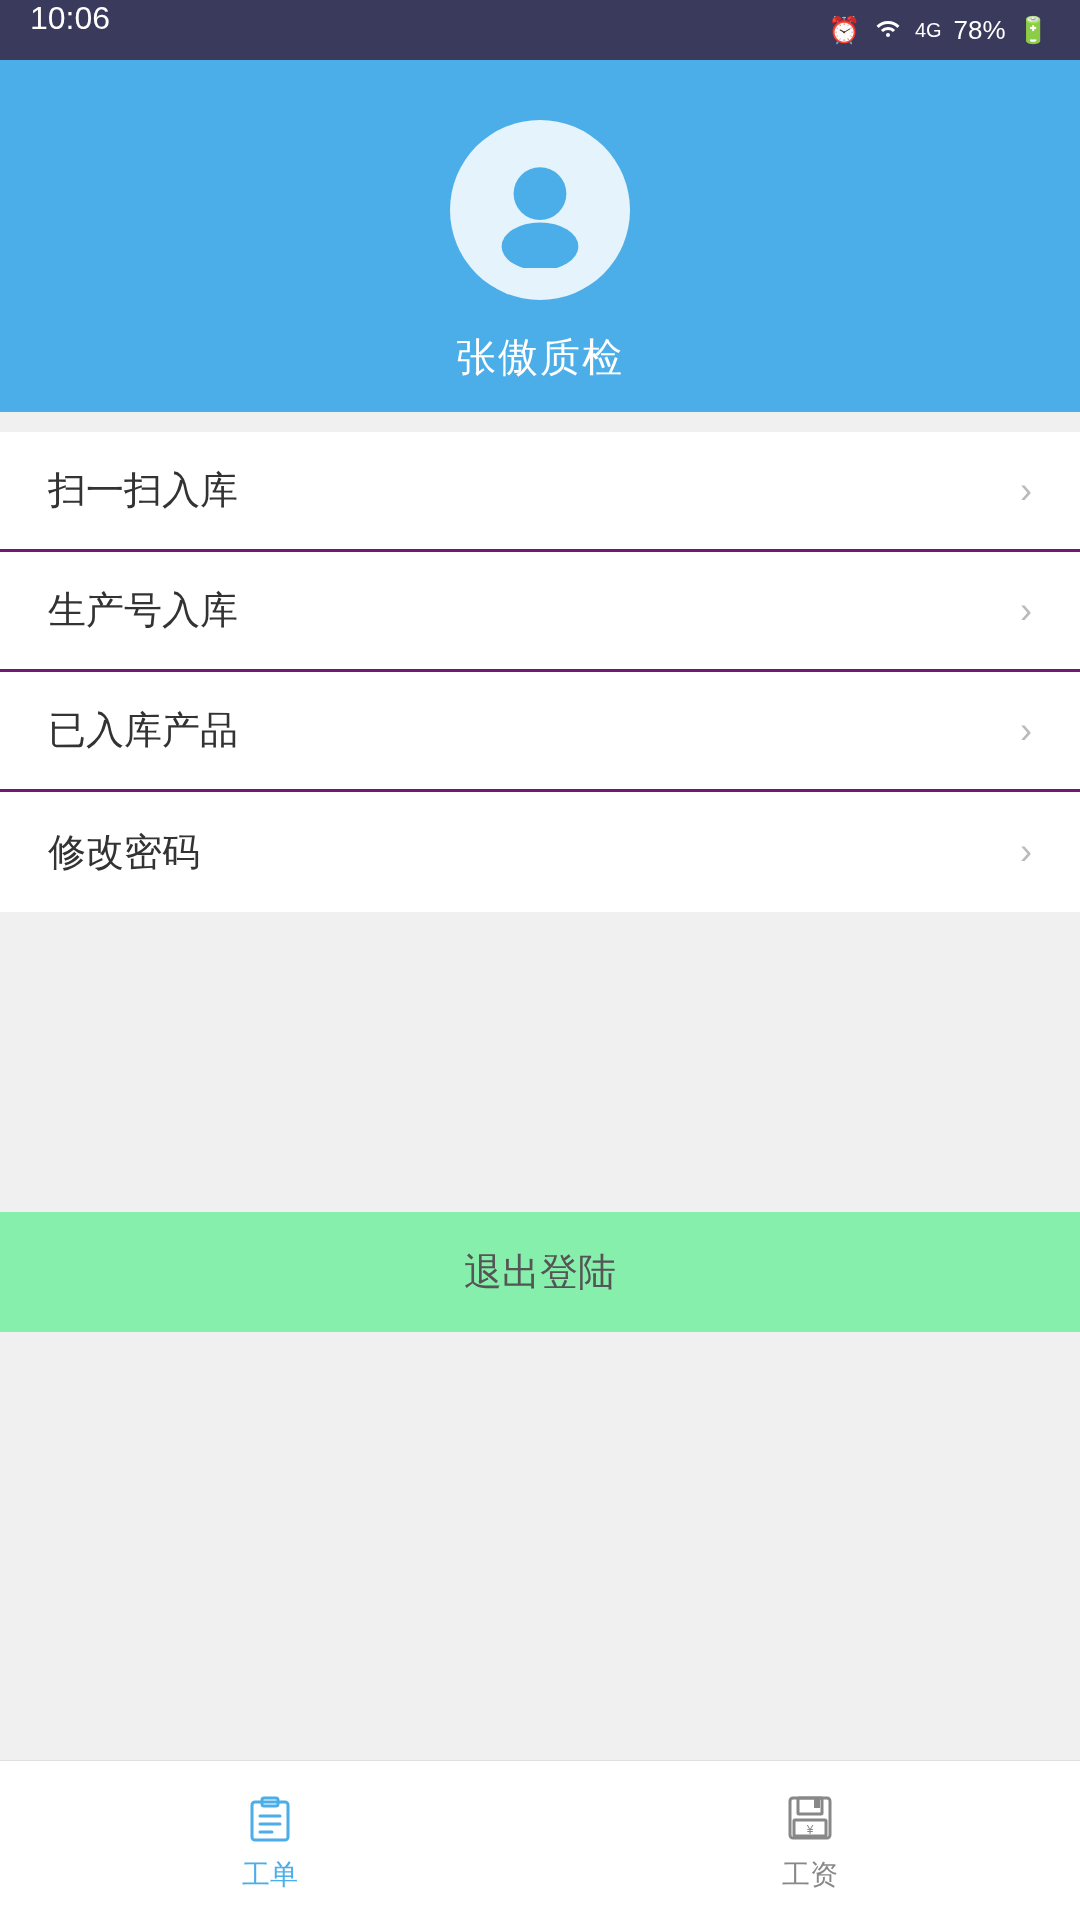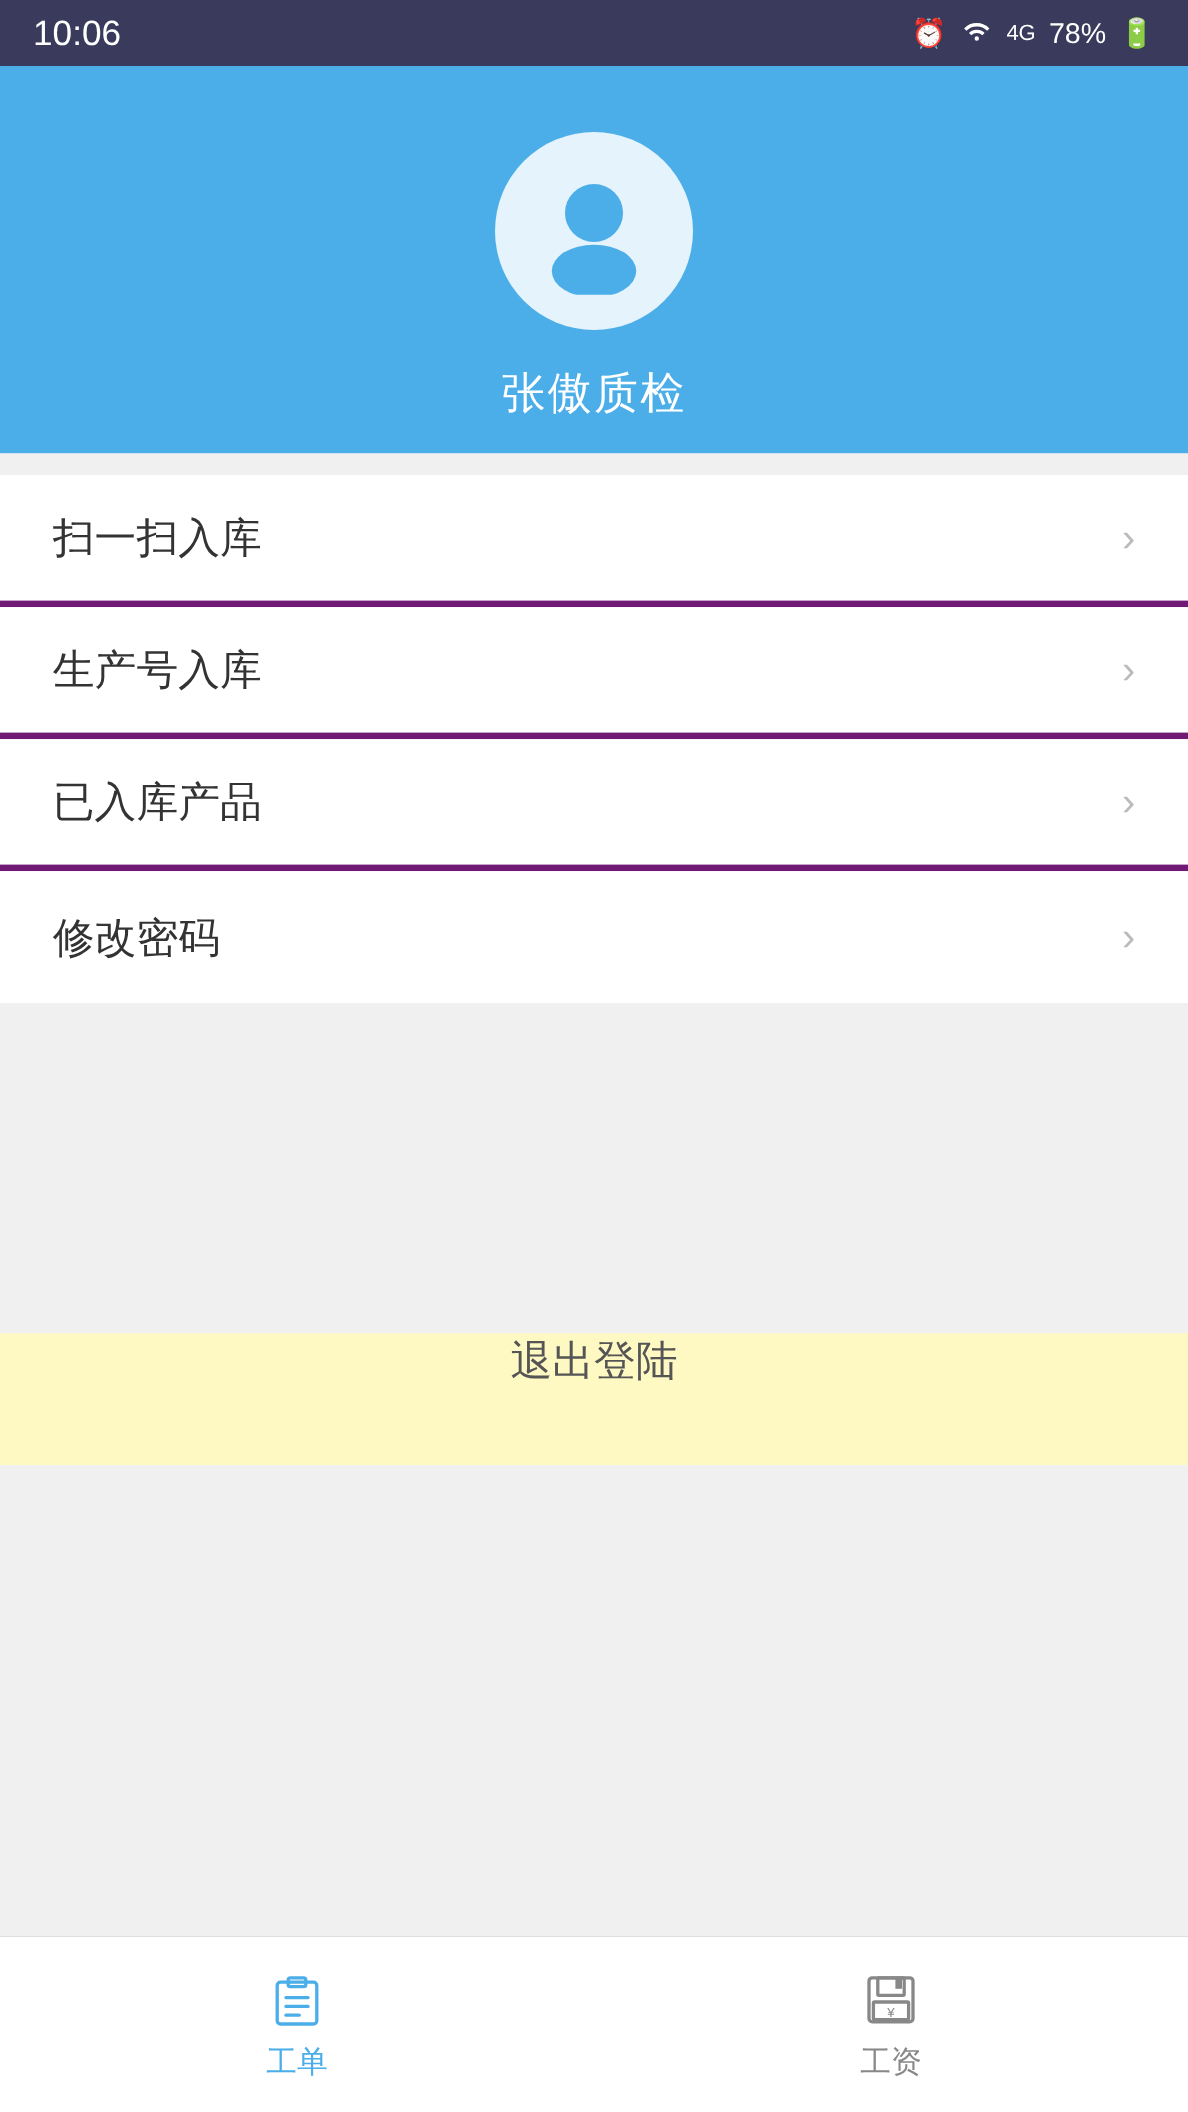--- a/index.html
+++ b/index.html
@@ -13,21 +13,20 @@
       overflow: hidden;
       position: relative;
     }
 
     
     .status-bar {
       width: 100%;
       height: 60px;
       background: #3a3a5c;
       display: flex;
-      align-items: center;
       justify-content: space-between;
       padding: 0 30px;
       position: relative;
       z-index: 10;
       gap: 12px;
     }
     .status-time {
       color: white;
       font-size: 32px;
       font-weight: 500;
@@ -78,43 +77,44 @@
       width: 100%;
       background: white;
       margin-top: 20px;
     }
     .menu-item {
       display: flex;
       align-items: center;
       justify-content: space-between;
       padding: 0 48px;
       height: 120px;
-      border-bottom: 6px solid #701a75;
+      border-bottom: 3px solid #701a75;
       background: white;
       cursor: pointer;
     }
     .menu-item:last-child {
       border-bottom: none;
     }
     .menu-item-label {
       font-size: 38px;
       color: #333;
       font-weight: 400;
     }
     .chevron-icon {
       color: #bbb;
       font-size: 36px;
     }
 
     
     .logout-section {
       width: 100%;
-      background: #fef9c3;
+      background: #86efac;
       height: 120px;
       display: flex;
+      align-items: center;
       justify-content: center;
       cursor: pointer;
       margin-top: 20px;
     }
     .logout-label {
       font-size: 38px;
       color: #555;
     }
 
     

